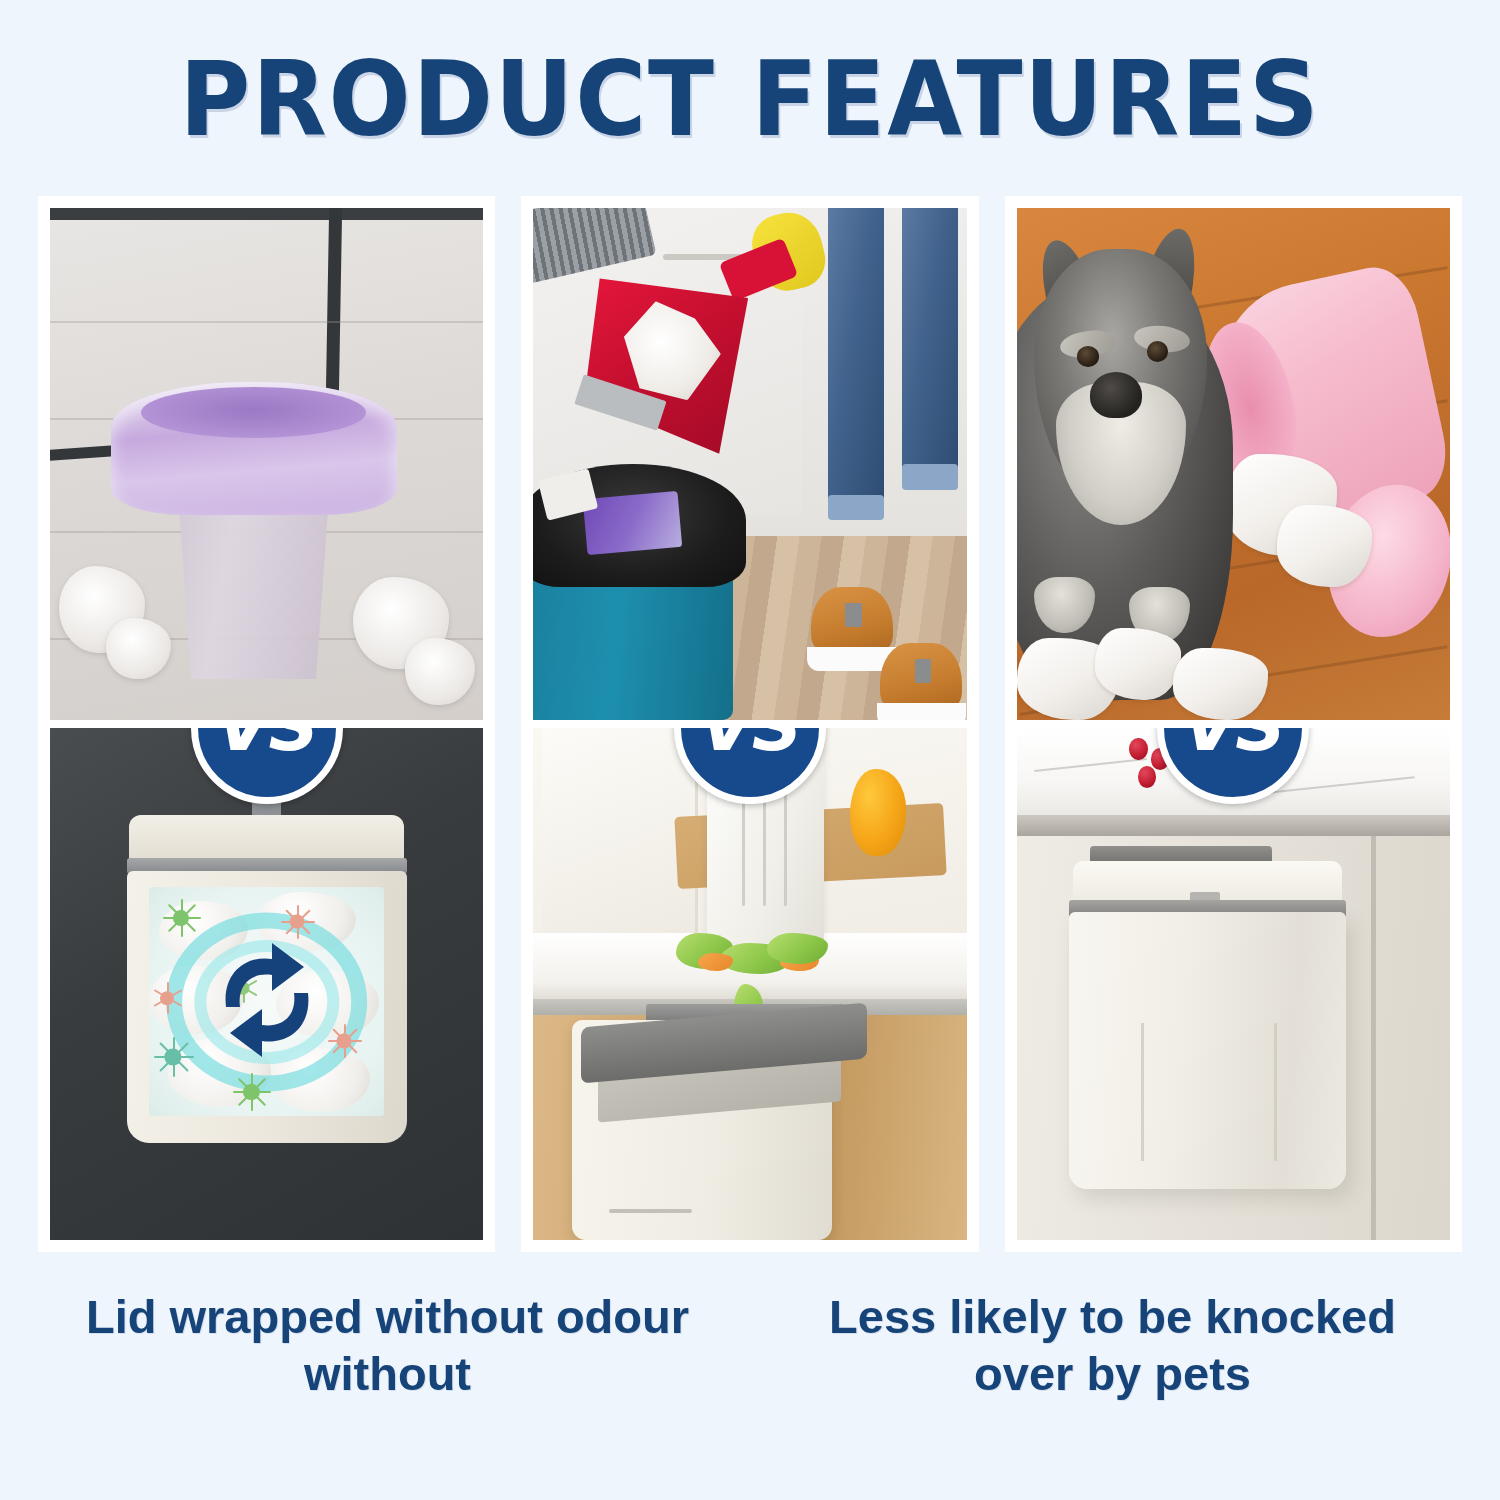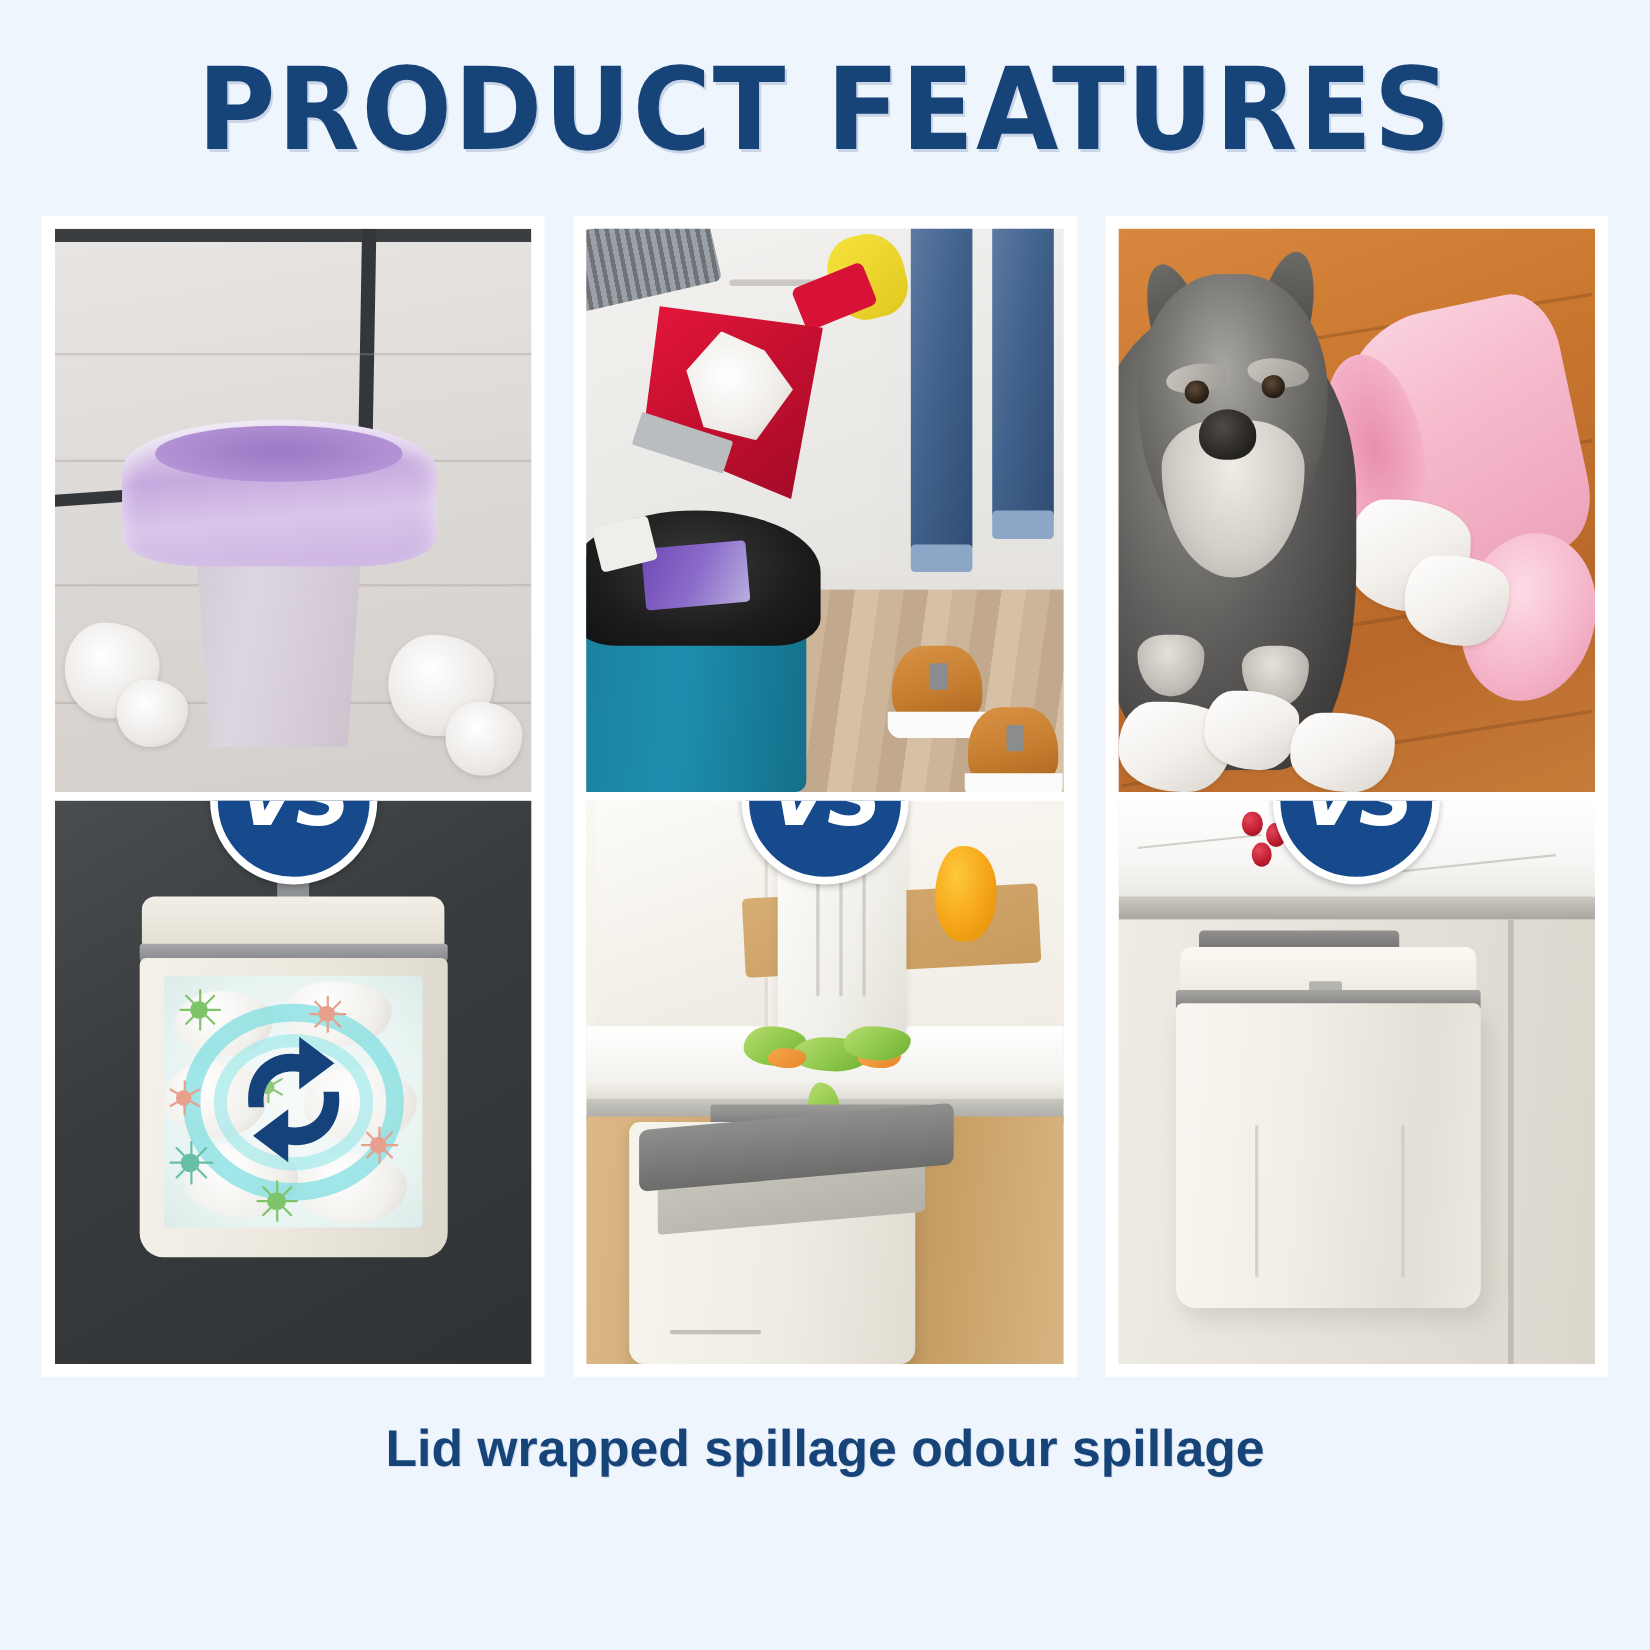--- a/index.html
+++ b/index.html
@@ -750,14 +750,15 @@
         <div class="tub3-rib" style="left:74%"></div>
       </div>
       <div class="vs-badge" style="top:0;transform:translate(-50%,-50%)">
         <span>VS</span>
       </div>
     </div>
   </div>
 </div>
 
 <div class="captions">
-  <div class="caption">Lid wrapped spillage odour spillage</div>
+  <div class="caption">Lid wrapped without odour without</div>
+  <div class="caption">Less likely to be knocked over by pets</div>
 </div>
 
 </body></html>

